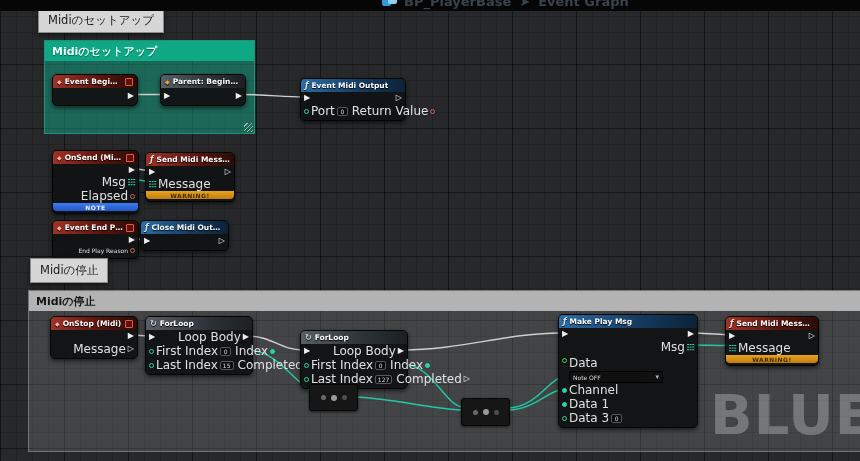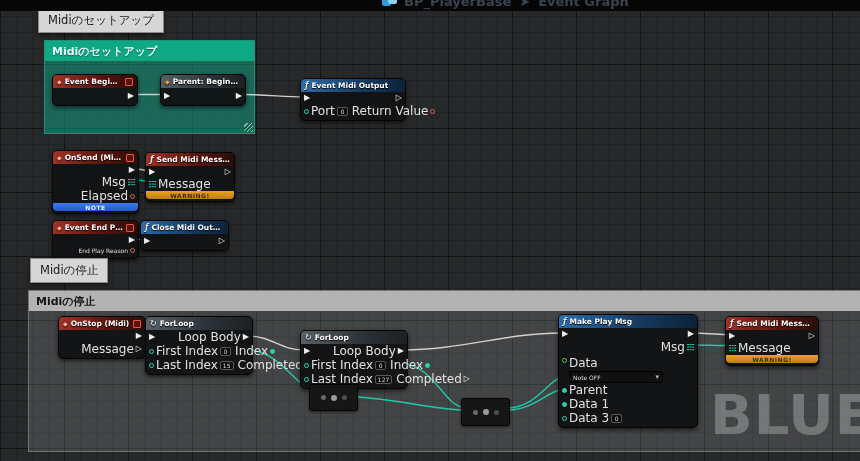--- a/index.html
+++ b/index.html
@@ -230,21 +230,21 @@
       <span class="fn-icon">ƒ</span>
       <span class="ntitle">Close Midi Output</span>
     </div>
     <div class="row r14">
       <span class="exec">▶</span>
       <span class="sp"></span>
       <span class="exec">▷</span>
     </div>
   </div>
 
-  <div class="node" style="left:58px;top:316px;width:86px;">
+  <div class="node" style="left:50px;top:316px;width:86px;">
     <div class="nhdr hdr-red">
       <span class="evt-icon">◆</span>
       <span class="ntitle">OnStop (Midi)</span>
       <span class="evt-flag"></span>
     </div>
     <div class="row">
       <span class="sp"></span>
       <span class="exec">▶</span>
     </div>
     <div class="row">
@@ -332,21 +332,21 @@
       <div class="type-col">
         <span class="plabel">Data</span>
         <div class="dropdown">
           <span>Note OFF</span>
           <span class="caret">▾</span>
         </div>
       </div>
     </div>
     <div class="row">
       <span class="dot teal filled"></span>
-      <span class="plabel">Parent</span>
+      <span class="plabel">Channel</span>
     </div>
     <div class="row">
       <span class="dot teal filled"></span>
       <span class="plabel">Data 1</span>
     </div>
     <div class="row">
       <span class="dot teal"></span>
       <span class="plabel">Data 3</span>
       <span class="valbox">0</span>
     </div>

